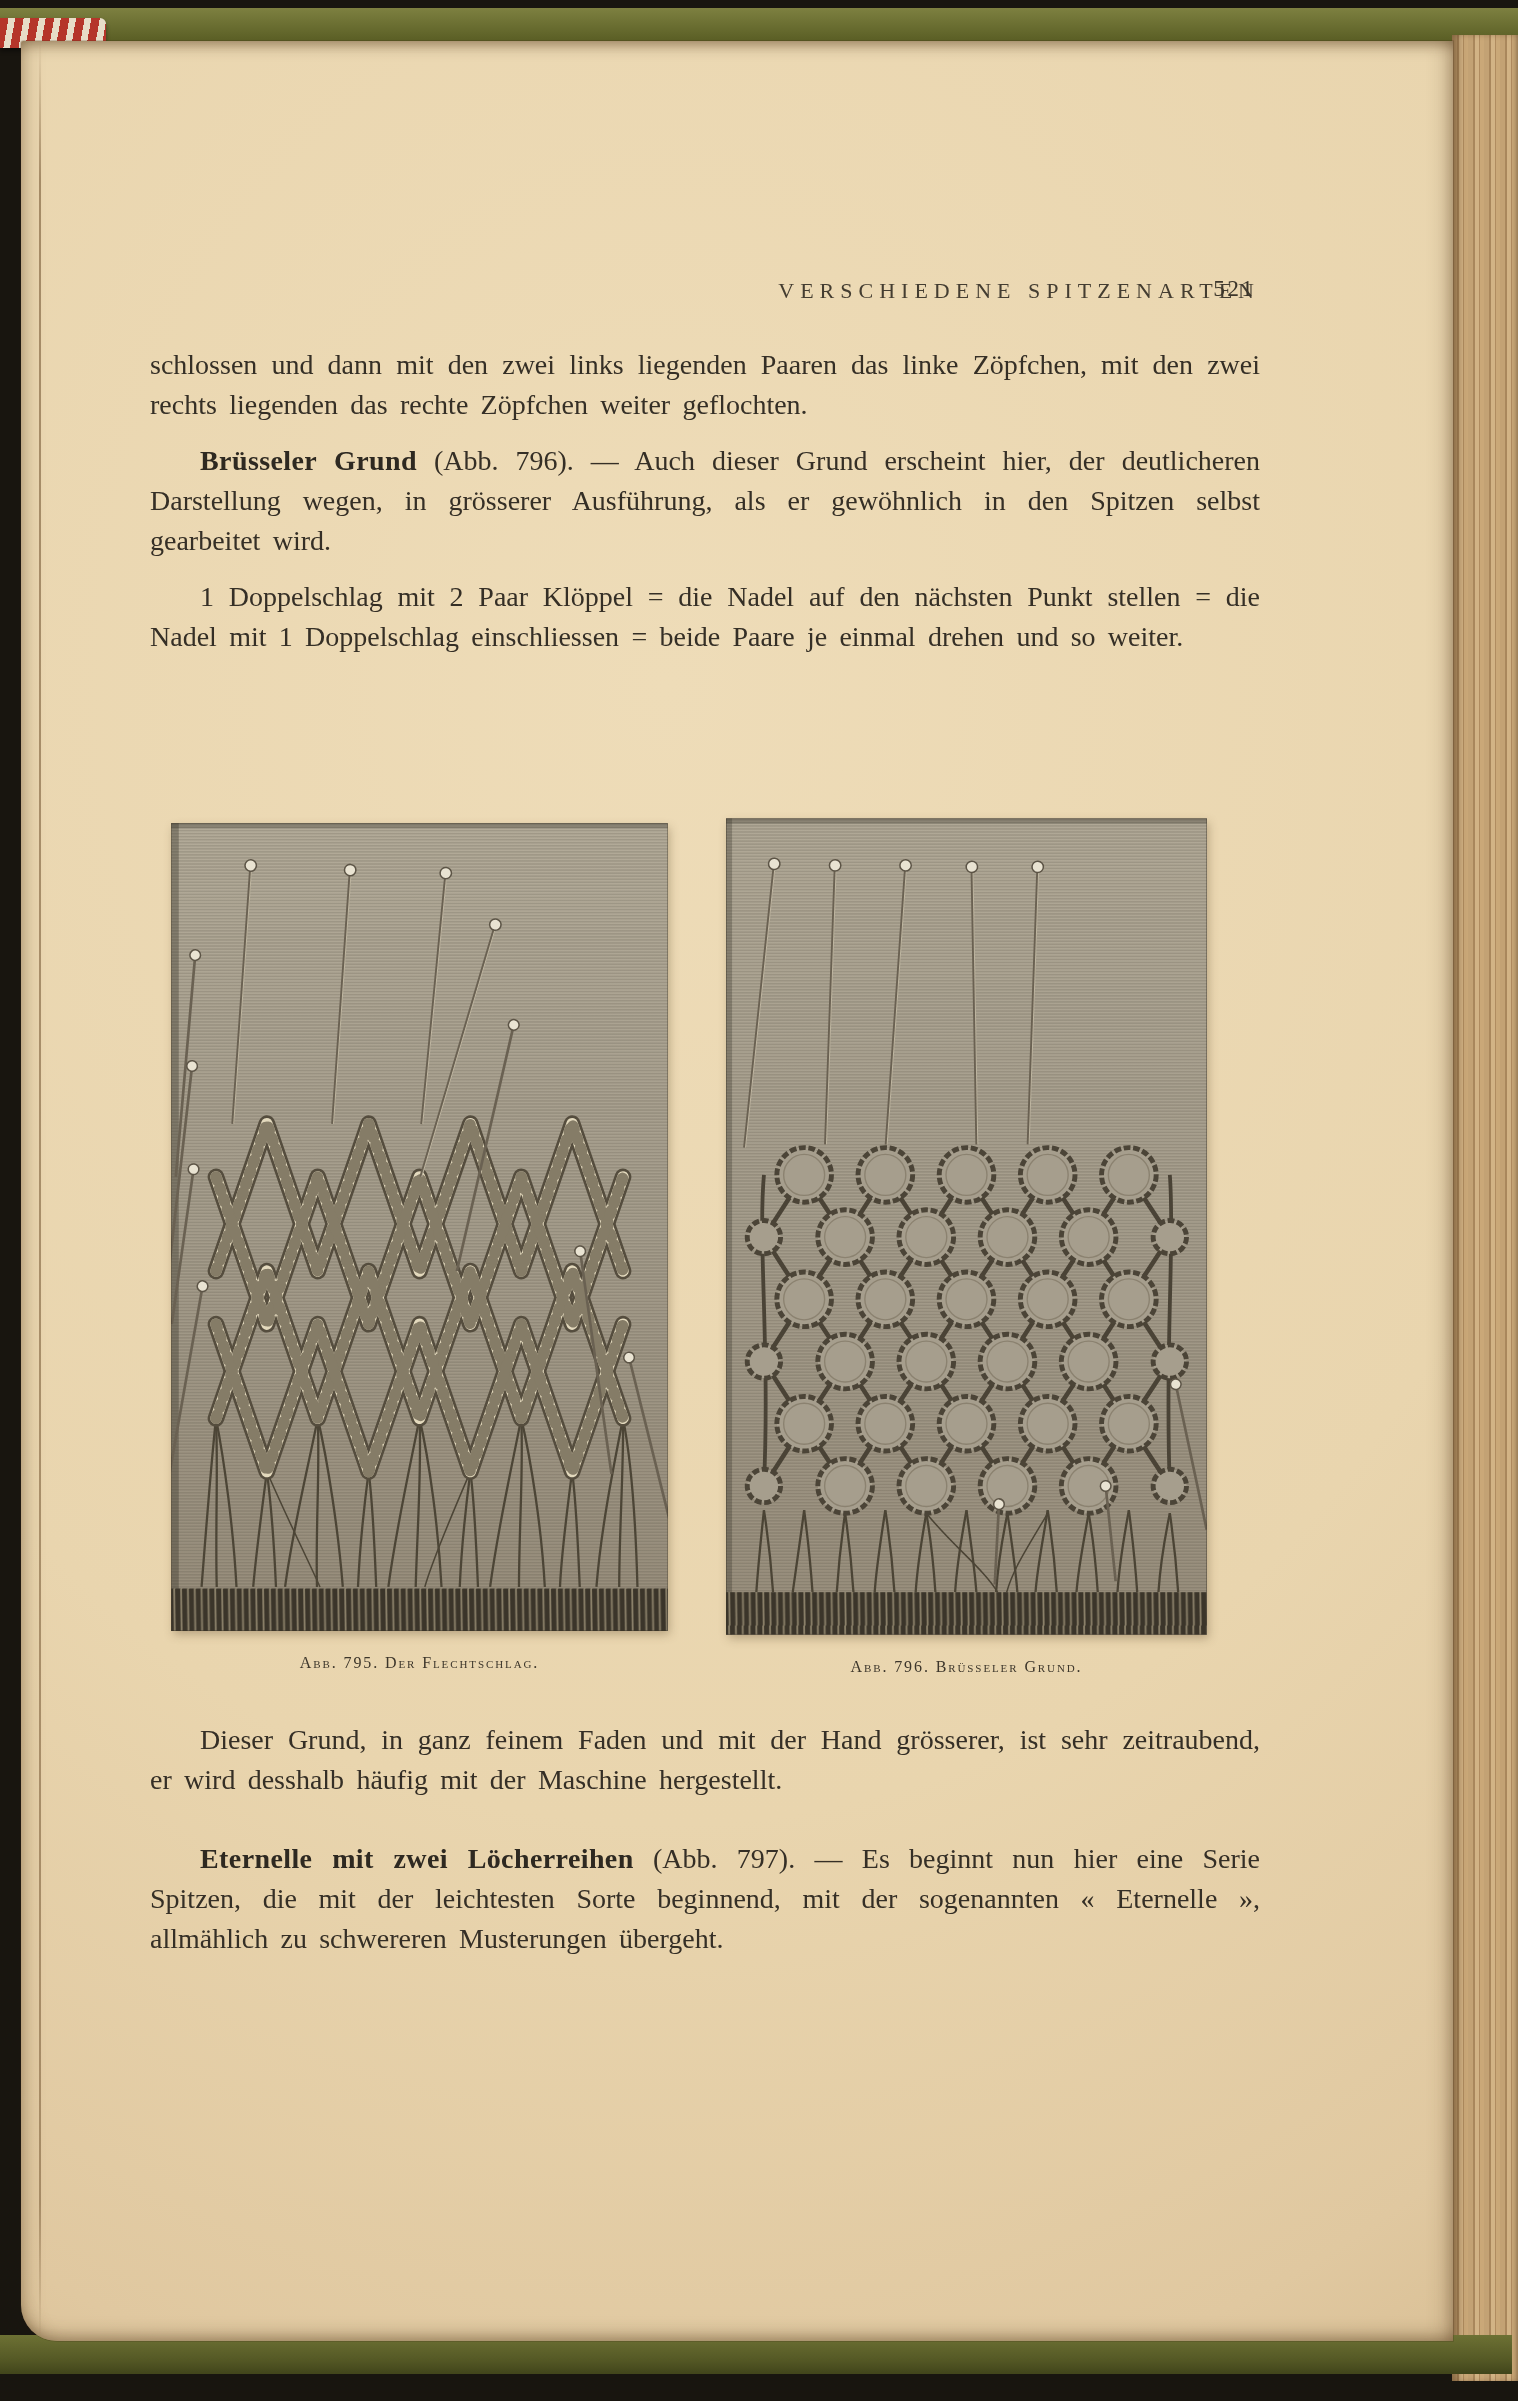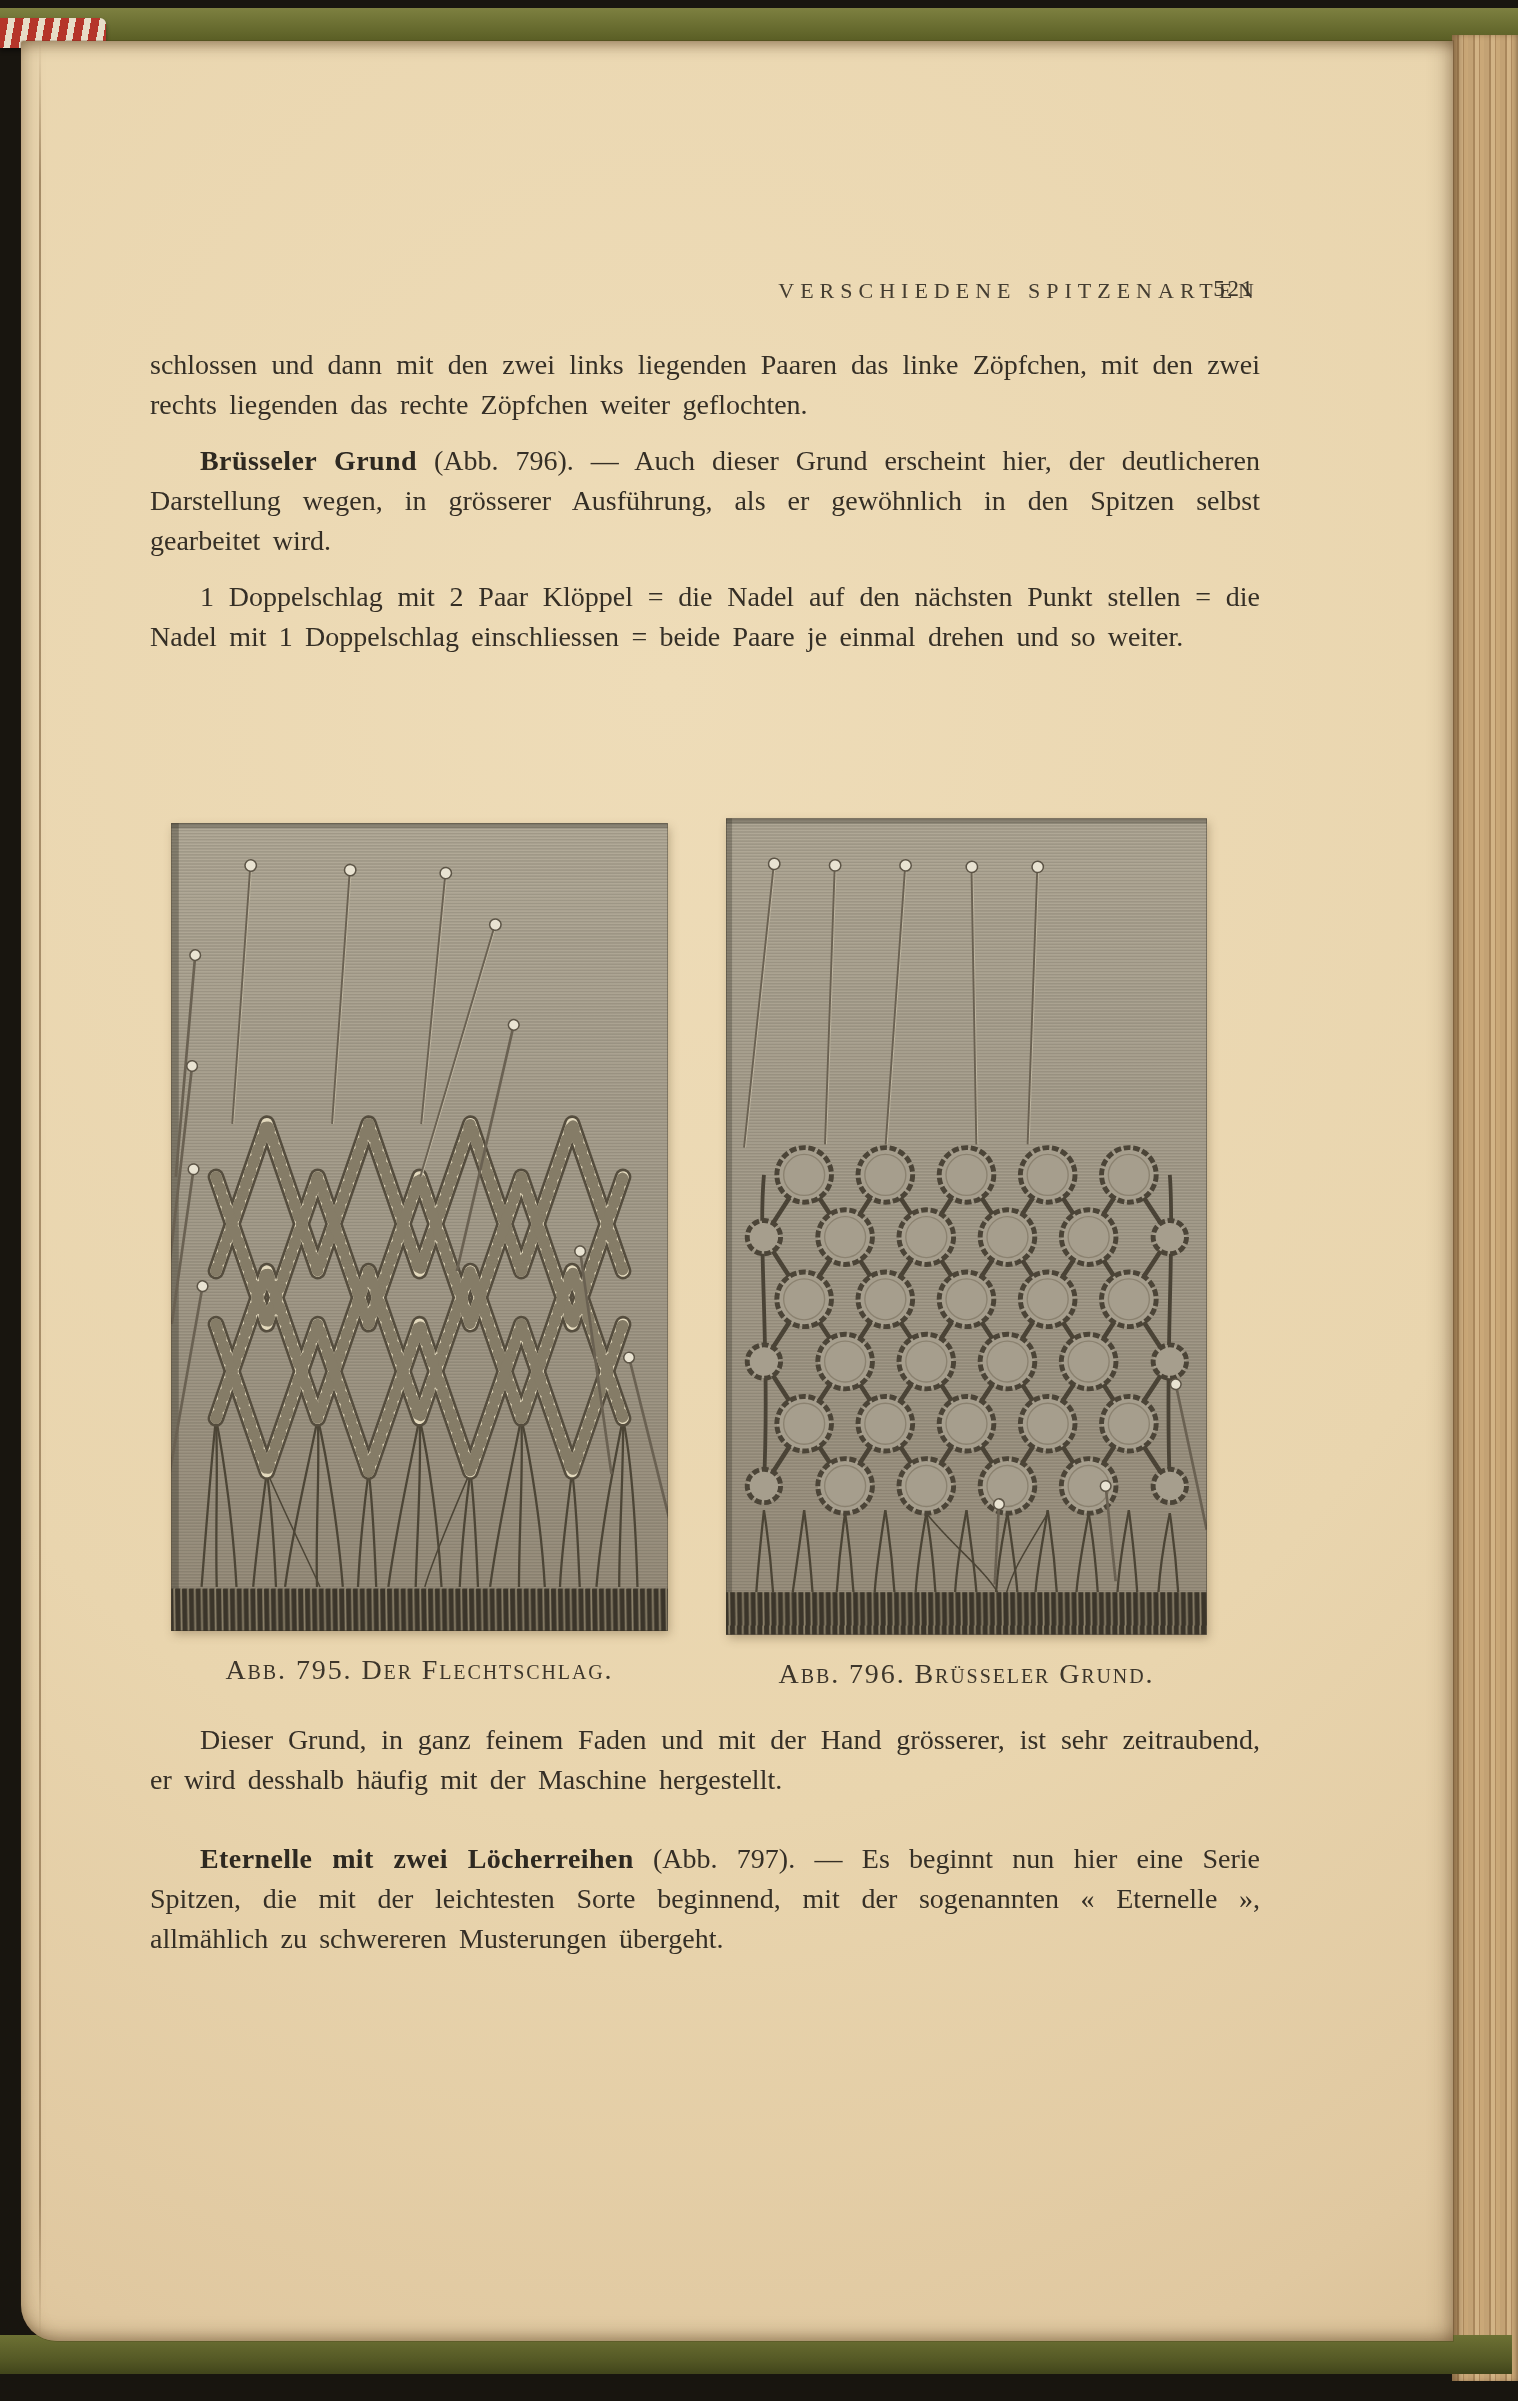--- a/index.html
+++ b/index.html
@@ -43,21 +43,21 @@
   .textblock b{color:#2e2921;letter-spacing:0.4px;}
   .text-1{top:304px;}
   .text-2{top:1679px;}
   .text-2 p.space-before{margin-top:39px;}
   
   .figures{position:absolute;left:150px;top:782px;display:flex;gap:58px;align-items:flex-start;}
   figure{margin:0;display:flex;flex-direction:column;align-items:center;}
   figure svg{display:block;box-shadow:1.5px 3.8px 9px rgba(90,70,40,.35);}
   .fig-right{margin-top:-4.6px;}
   figcaption{margin-top:23px;font-variant:small-caps;letter-spacing:1.9px;
-    font-size:28px;color:#3d362b;white-space:nowrap;}
+    font-size:16px;color:#3d362b;white-space:nowrap;}
   .fig-right figcaption{}
 </style>
 </head>
 <body>
 
 <div class="cover-band-top"></div>
 <div class="headband"></div>
 <div class="fore-edge"></div>
 <div class="cover-band-bottom"></div>
 

